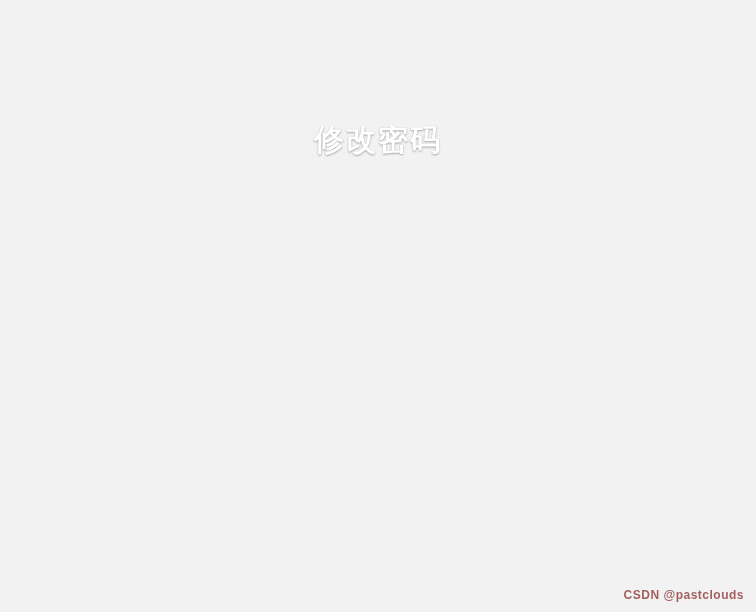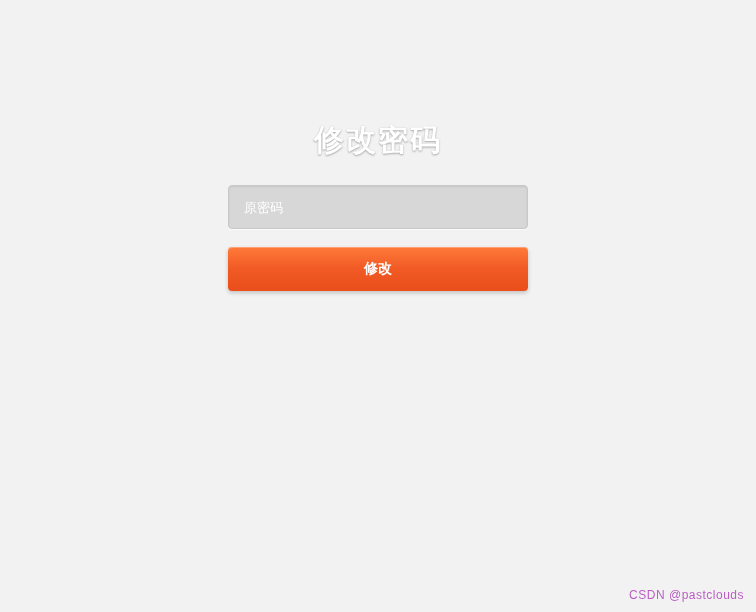--- a/index.html
+++ b/index.html
@@ -58,31 +58,30 @@
       font-weight: bold;
       cursor: pointer;
       box-shadow: 0 2px 4px rgba(0,0,0,0.2), inset 0 1px 0 rgba(255,255,255,0.3);
       margin-top: -7px;
     }
     .watermark {
       position: absolute;
       bottom: 10px;
       right: 12px;
       font-size: 12px;
-      color: #a21caf;
+      color: #7f1d1d;
       opacity: 0.7;
       letter-spacing: 0.5px;
+      font-weight: bold;
     }
   </style>
 </head>
 <body>
 
 <h1 class="page-title">修改密码</h1>
 
 <div class="form-container">
-  <input type="password" class="input-field" placeholder="原密码" style="">
 
 
 
-  <button class="submit-button">修改</button>
 </div>
 
 <div class="watermark">CSDN @pastclouds</div>
 
 </body></html>

